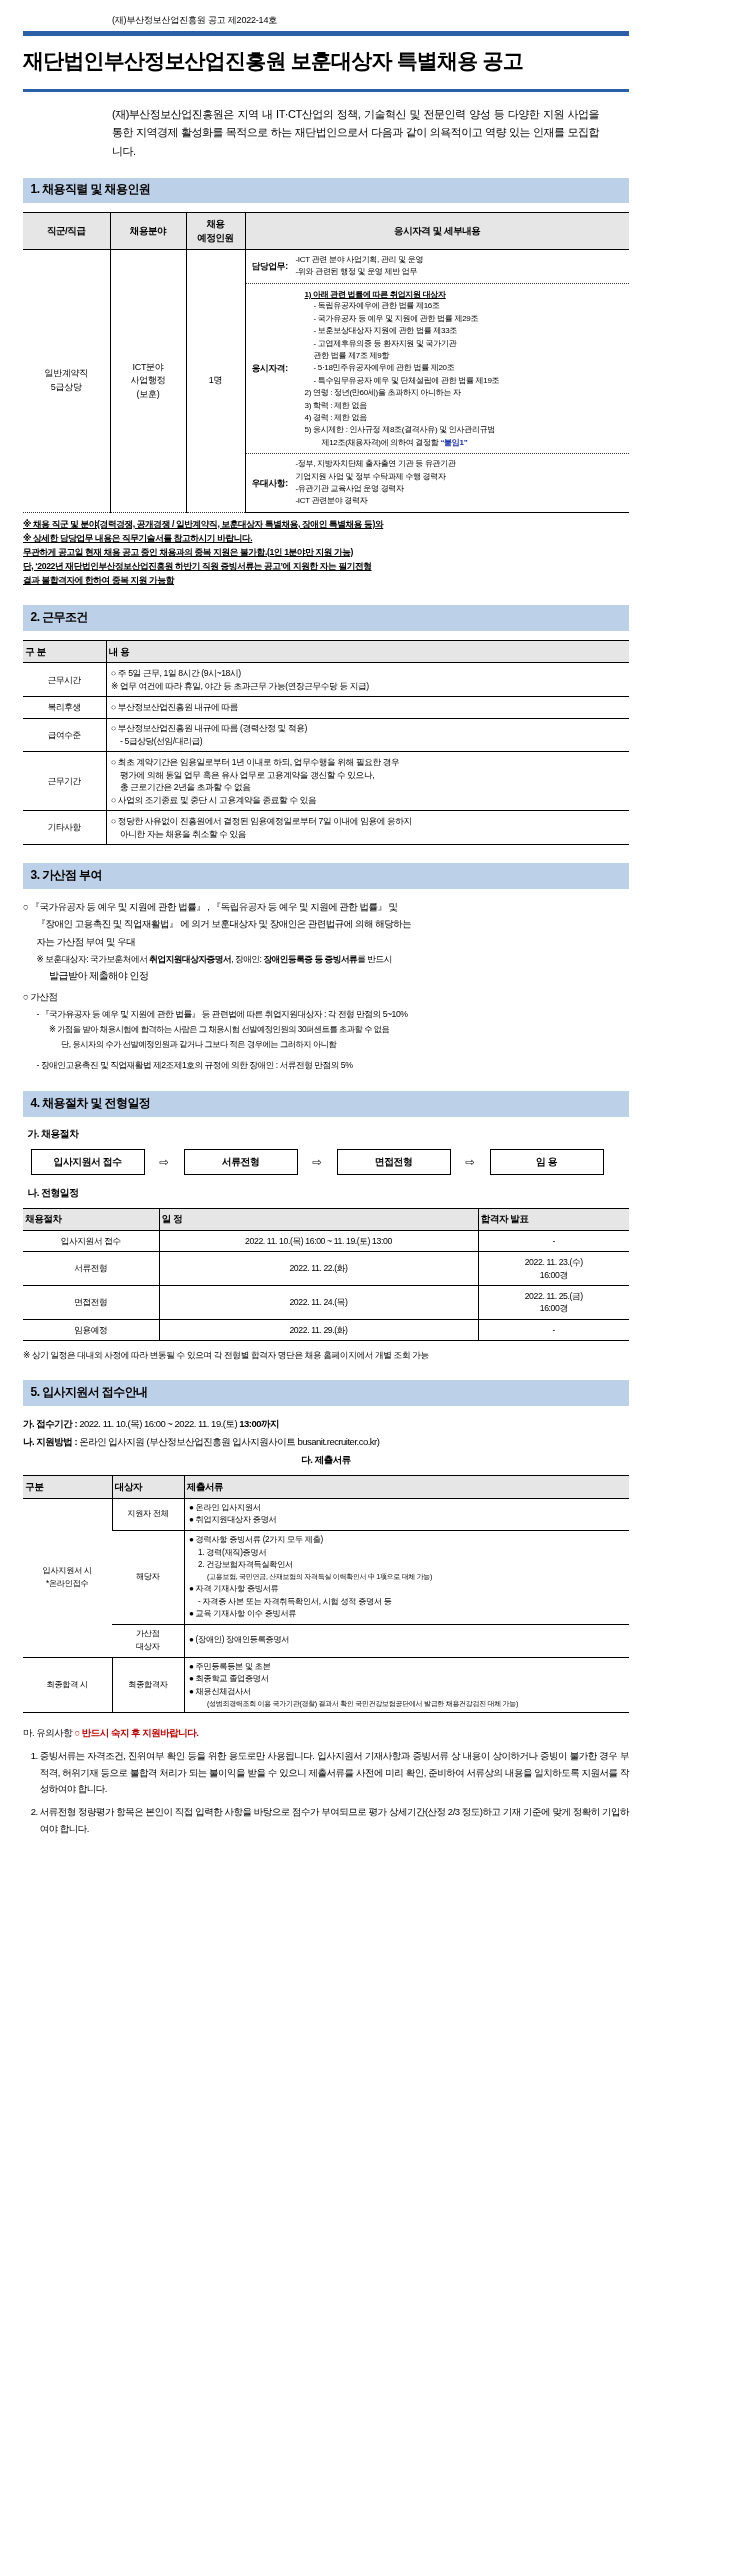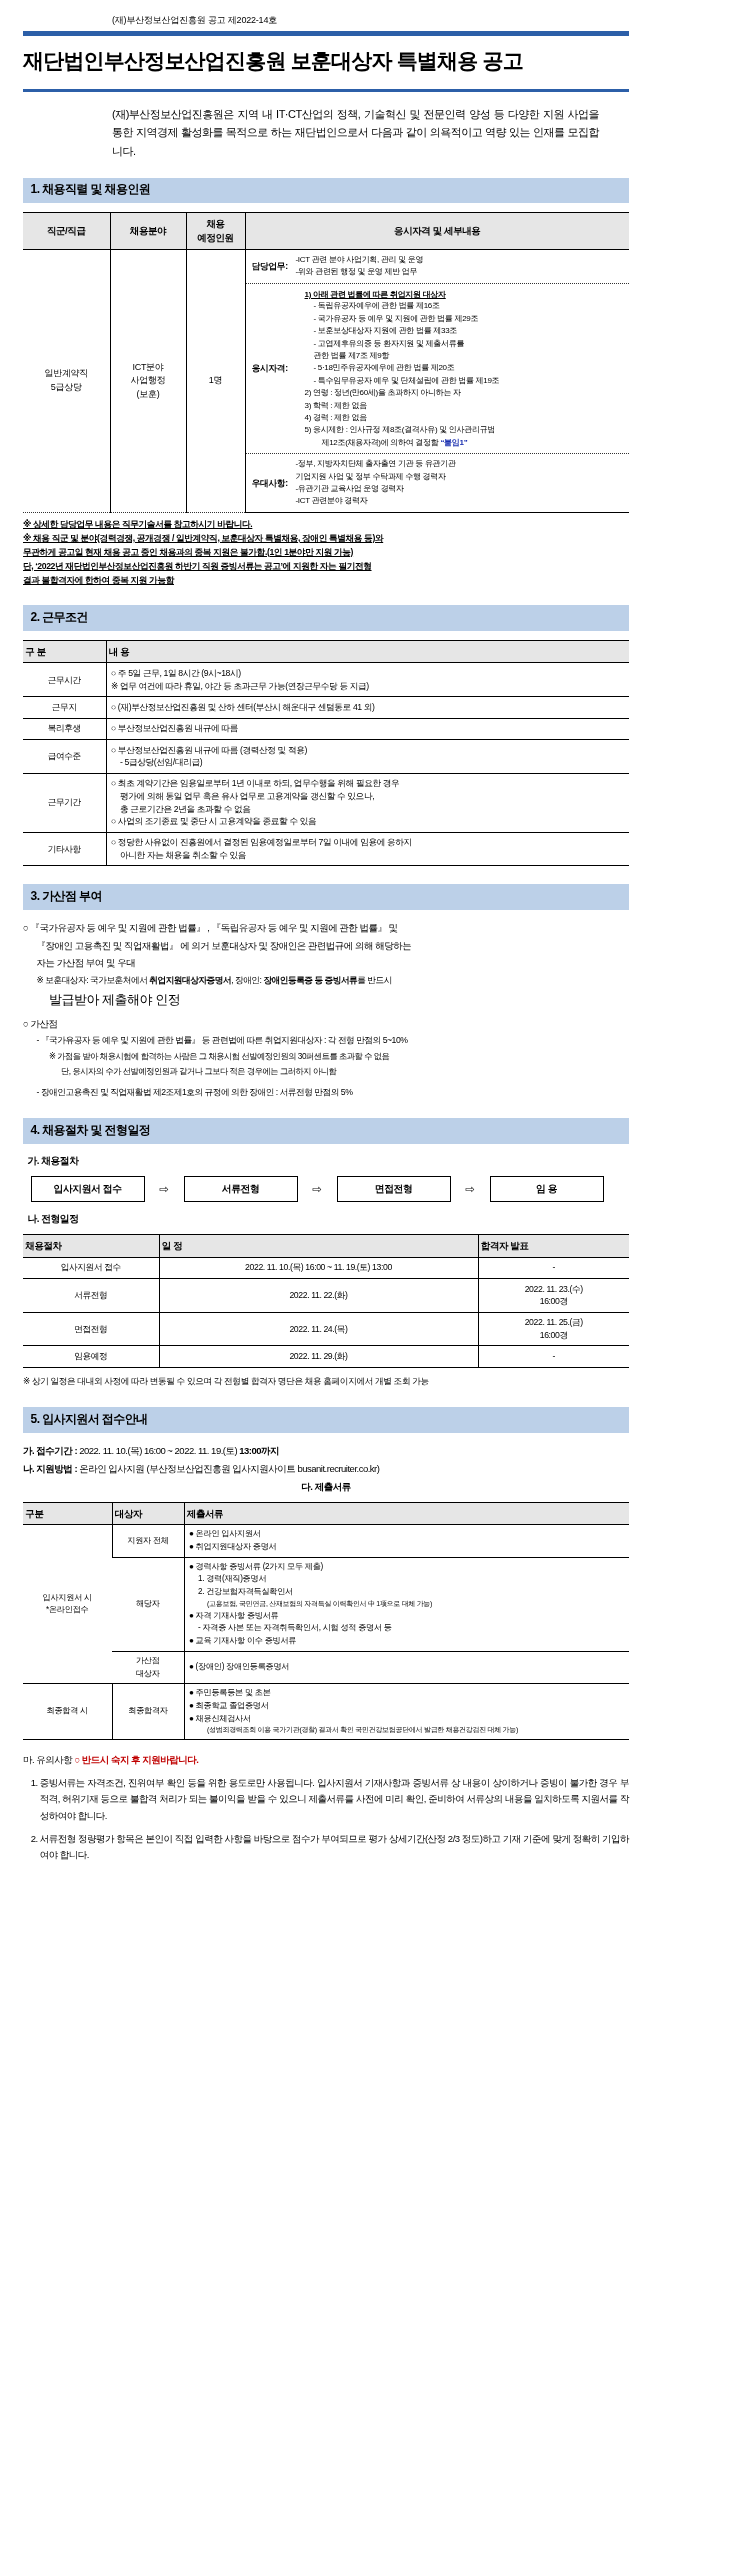--- a/index.html
+++ b/index.html
@@ -194,21 +194,21 @@
         <table style="width:100%">
               <tbody>
                 <tr>
           <td class="lbl" style="border:none;padding:0 4.5px 0 0;vertical-align:middle">응시자격:</td>
           <td style="border:none;padding:0">
             <div class="b u indent1">1) 아래 관련 법률에 따른 취업지원 대상자</div>
             <ul id="qual-laws">
                       <li class="indent2">- 독립유공자예우에 관한 법률 제16조</li>
                       <li class="indent2">- 국가유공자 등 예우 및 지원에 관한 법률 제29조</li>
                       <li class="indent2">- 보훈보상대상자 지원에 관한 법률 제33조</li>
-                      <li class="indent2">- 고엽제후유의증 등 환자지원 및 제출서류를</li>
+                      <li class="indent2">- 고엽제후유의증 등 환자지원 및 국가기관</li>
                       <li class="indent2">관한 법률 제7조 제9항</li>
                       <li class="indent2">- 5·18민주유공자예우에 관한 법률 제20조</li>
                       <li class="indent2">- 특수임무유공자 예우 및 단체설립에 관한 법률 제19조</li>
                     </ul>
             <ul id="qual-items">
                       <li class="indent1">2) 연령 : 정년(만60세)을 초과하지 아니하는 자</li>
                       <li class="indent1">3) 학력 : 제한 없음</li>
                       <li class="indent1">4) 경력 : 제한 없음</li>
                       <li class="indent1">5) 응시제한 : 인사규정 제8조(결격사유) 및 인사관리규범</li>
                     </ul>
@@ -239,22 +239,22 @@
           </td>
         </tr>
               </tbody>
             </table>
       </td>
     </tr>
   </tbody>
     </table>
 
   <div class="notes" id="s1-notes">
+      <span class="n">※ 채용 직군 및 분야(경력경쟁, 공개경쟁 / 일반계약직, 보훈대상자 특별채용, 장애인 특별채용 등)와</span>
       <span class="n">※ 상세한 담당업무 내용은 직무기술서를 참고하시기 바랍니다.</span>
-      <span class="n">※ 채용 직군 및 분야(경력경쟁, 공개경쟁 / 일반계약직, 보훈대상자 특별채용, 장애인 특별채용 등)와</span>
       <span class="n">무관하게 공고일 현재 채용 공고 중인 채용과의 중복 지원은 불가함.(1인 1분야만 지원 가능)</span>
       <span class="n">단, ‘2022년 재단법인부산정보산업진흥원 하반기 직원 증빙서류는 공고’에 지원한 자는 필기전형</span>
       <span class="n">결과 불합격자에 한하여 중복 지원 가능함</span>
     </div>
 
   <div class="sec-band">2. 근무조건</div>
 
   <table class="gtbl">
     <colgroup>
         <col style="width:83px">
@@ -268,26 +268,20 @@
     </thead>
     <tbody id="s2-rows">
         <tr>
           <td class="ctr">근무시간</td>
           <td>
             <div>○ 주 5일 근무, 1일 8시간 (9시~18시)</div>
             <div>※ 업무 여건에 따라 휴일, 야간 등 초과근무 가능(연장근무수당 등 지급)</div>
           </td>
         </tr>
         <tr>
-          <td class="ctr">근무지</td>
-          <td>
-            <div>○ (재)부산정보산업진흥원 및 산하 센터(부산시 해운대구 센텀동로 41 외)</div>
-          </td>
-        </tr>
-        <tr>
           <td class="ctr">복리후생</td>
           <td>
             <div>○ 부산정보산업진흥원 내규에 따름</div>
           </td>
         </tr>
         <tr>
           <td class="ctr">급여수준</td>
           <td>
             <div>○ 부산정보산업진흥원 내규에 따름 (경력산정 및 적용)</div>
             <div class="indent1">- 5급상당(선임/대리급)</div>
@@ -315,21 +309,21 @@
   <div class="sec-band">3. 가산점 부여</div>
 
   <div class="b3">
     <div>○ 『국가유공자 등 예우 및 지원에 관한 법률』 , 『독립유공자 등 예우 및 지원에 관한 법률』 및</div>
     <div class="sub">『장애인 고용촉진 및 직업재활법』 에 의거 보훈대상자 및 장애인은 관련법규에 의해 해당하는</div>
     <div class="sub">자는 가산점 부여 및 우대</div>
 
     <div class="sub" style="font-size:8.7px">
       <span>※ 보훈대상자: 국가보훈처에서 </span><span class="b">취업지원대상자증명서</span><span>, 장애인: </span><span class="b">장애인등록증 등 증빙서류</span><span>를 반드시</span>
     </div>
-    <div class="sub2" style="font-size:13px">발급받아 제출해야 인정</div>
+    <div class="sub2" style="font-size:10px">발급받아 제출해야 인정</div>
 
     <div class="circ">○ 가산점</div>
     <div class="sub" style="font-size:8.7px">- 『국가유공자 등 예우 및 지원에 관한 법률』 등 관련법에 따른 취업지원대상자 : 각 전형 만점의 5~10%</div>
     <div class="sub2" style="font-size:8.3px">※ 가점을 받아 채용시험에 합격하는 사람은 그 채용시험 선발예정인원의 30퍼센트를 초과할 수 없음</div>
     <div class="sub3" style="font-size:8.3px">단, 응시자의 수가 선발예정인원과 같거나 그보다 적은 경우에는 그러하지 아니함</div>
     <div class="sub" style="font-size:8.7px;margin-top:4.5px">- 장애인고용촉진 및 직업재활법 제2조제1호의 규정에 의한 장애인 : 서류전형 만점의 5%</div>
   </div>
 
   <div class="sec-band">4. 채용절차 및 전형일정</div>
 

